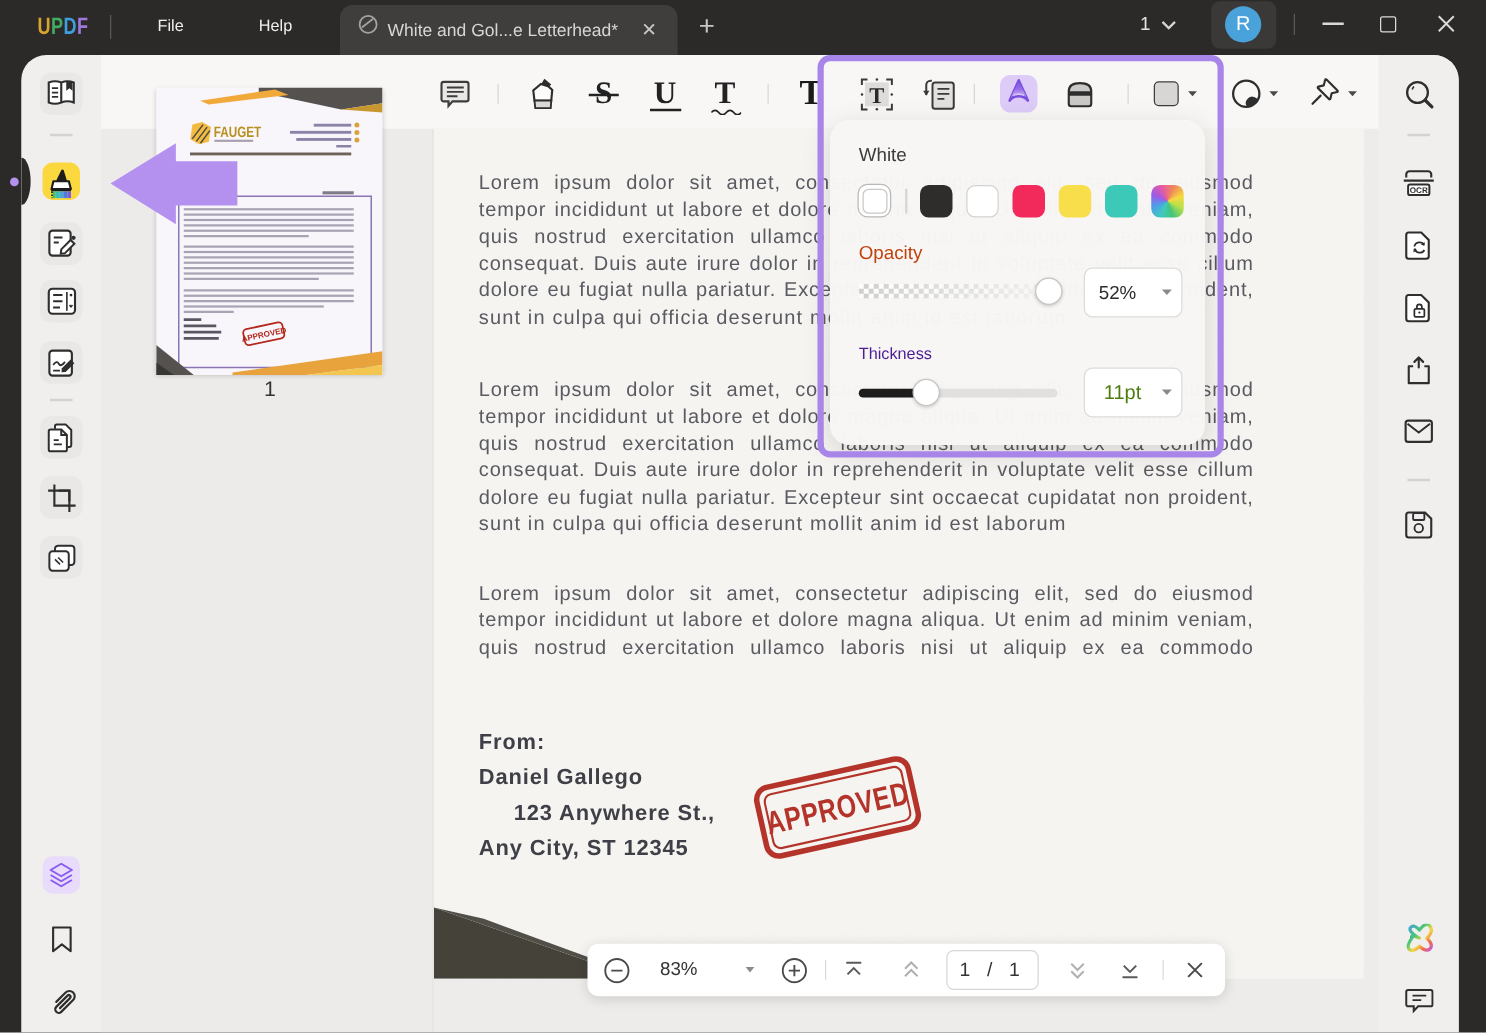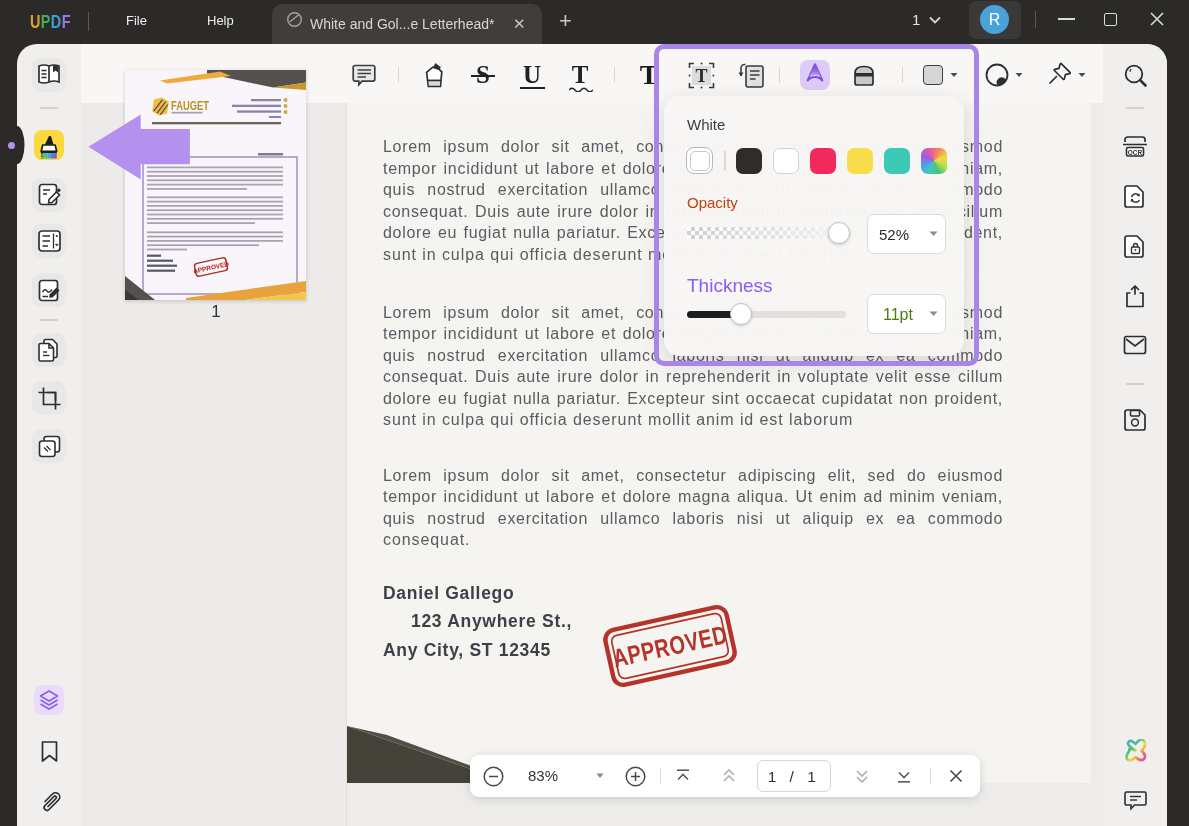--- a/index.html
+++ b/index.html
@@ -274,23 +274,23 @@
         <div class="jline">tempor incididunt ut labore et dolore magna aliqua. Ut enim ad minim veniam,</div>
         <div class="jline">quis nostrud exercitation ullamco laboris nisi ut aliquip ex ea commodo</div>
         <div class="jline">consequat. Duis aute irure dolor in reprehenderit in voluptate velit esse cillum</div>
         <div class="jline">dolore eu fugiat nulla pariatur. Excepteur sint occaecat cupidatat non proident,</div>
         <div class="nline">sunt in culpa qui officia deserunt mollit anim id est laborum</div>
       </div>
       <div class="bodytext" id="para3" style="top:361.5px">
         <div class="jline">Lorem ipsum dolor sit amet, consectetur adipiscing elit, sed do eiusmod</div>
         <div class="jline">tempor incididunt ut labore et dolore magna aliqua. Ut enim ad minim veniam,</div>
         <div class="jline">quis nostrud exercitation ullamco laboris nisi ut aliquip ex ea commodo</div>
-        <div class="nline">consequat.</div>
       </div>
       <div id="fromblk">
+        <div>From:</div>
         <div>Daniel Gallego</div>
         <div style="text-align:justify;text-align-last:justify;white-space:nowrap;margin-left:28px;">123 Anywhere St.,</div>
         <div>Any City, ST 12345</div>
       </div>
 
       <svg class="abs" style="left:0;top:620px" width="185" height="60" viewBox="0 0 185 60">
           <polygon points="0,3 158,58 185,60 120,60 0,60" fill="#444239"></polygon>
           <polygon points="0,3 158,58 168,59 40,12" fill="#514f48"></polygon>
         </svg>
 
@@ -443,21 +443,21 @@
     <div class="abs" style="left:25.5px;top:54.5px;width:20px;height:20px;border:1.2px solid #c9c8c6;border-radius:5px;background:#fff;"></div>
     <div class="abs" style="left:60px;top:55px;width:1.5px;height:20px;background:#d9d8d6"></div>
     <div class="abs" style="left:72px;top:52px;width:26px;height:26px;border-radius:7px;background:#2e2d2b"></div>
     <div class="abs" style="left:109px;top:52px;width:26px;height:26px;border-radius:7px;background:#fff;border:1.2px solid #d3d2d0"></div>
     <div class="abs" style="left:146px;top:52px;width:26px;height:26px;border-radius:7px;background:#f2295b"></div>
     <div class="abs" style="left:183px;top:52px;width:26px;height:26px;border-radius:7px;background:#f7DE4a"></div>
     <div class="abs" style="left:220px;top:52px;width:26px;height:26px;border-radius:7px;background:#3cc9b8"></div>
     <div class="abs" style="left:257px;top:52px;width:26px;height:26px;border-radius:7px;background:conic-gradient(from 160deg,#45c47a,#3fc9c0,#4e9ee8,#9d5ae8,#e85aa0,#f0885a,#f5d93f,#b8e04a,#45c47a)"></div>
     <div class="abs" style="left:23px;top:98px;font-size:15px;color:#c2410c">Opacity</div>
 
-    <div class="abs" style="left:23px;top:179px;font-size:19px;color:#8b5cf6">Thickness</div>
+    <div class="abs" style="left:23px;top:179px;font-size:13px;color:#4c1d95">Thickness</div>
     <div class="abs" style="left:23px;top:131px;width:159px;height:12px;background:repeating-conic-gradient(#c6c5c3 0 25%, #fff 0 50%) 0 0/8px 8px;-webkit-mask-image:linear-gradient(to right,rgba(0,0,0,0.8),rgba(0,0,0,0.05));mask-image:linear-gradient(to right,rgba(0,0,0,0.8),rgba(0,0,0,0.05));"></div>
     <div class="abs" style="left:164px;top:126px;width:22px;height:22px;border-radius:50%;background:#fff;border:1.5px solid #c6c5c3;box-shadow:0 1px 3px rgba(0,0,0,0.18)"></div>
 
     <div class="abs" style="left:203px;top:118px;width:79px;height:40px;background:#fff;border:1.2px solid #dcdbd9;border-radius:7px;"></div>
     <div class="abs" style="left:215px;top:130px;font-size:15px;color:#2b2b2b">52%</div>
     <svg class="abs" style="left:264px;top:134px" width="11" height="8" viewBox="0 0 11 8">
         <path d="M1.5 1.5 L5.5 6 L9.5 1.5 z" fill="#8a8a8a"></path>
       </svg>
 
     <div class="abs" style="left:23px;top:214.5px;width:159px;height:7px;border-radius:4px;background:#e2e0de"></div>

